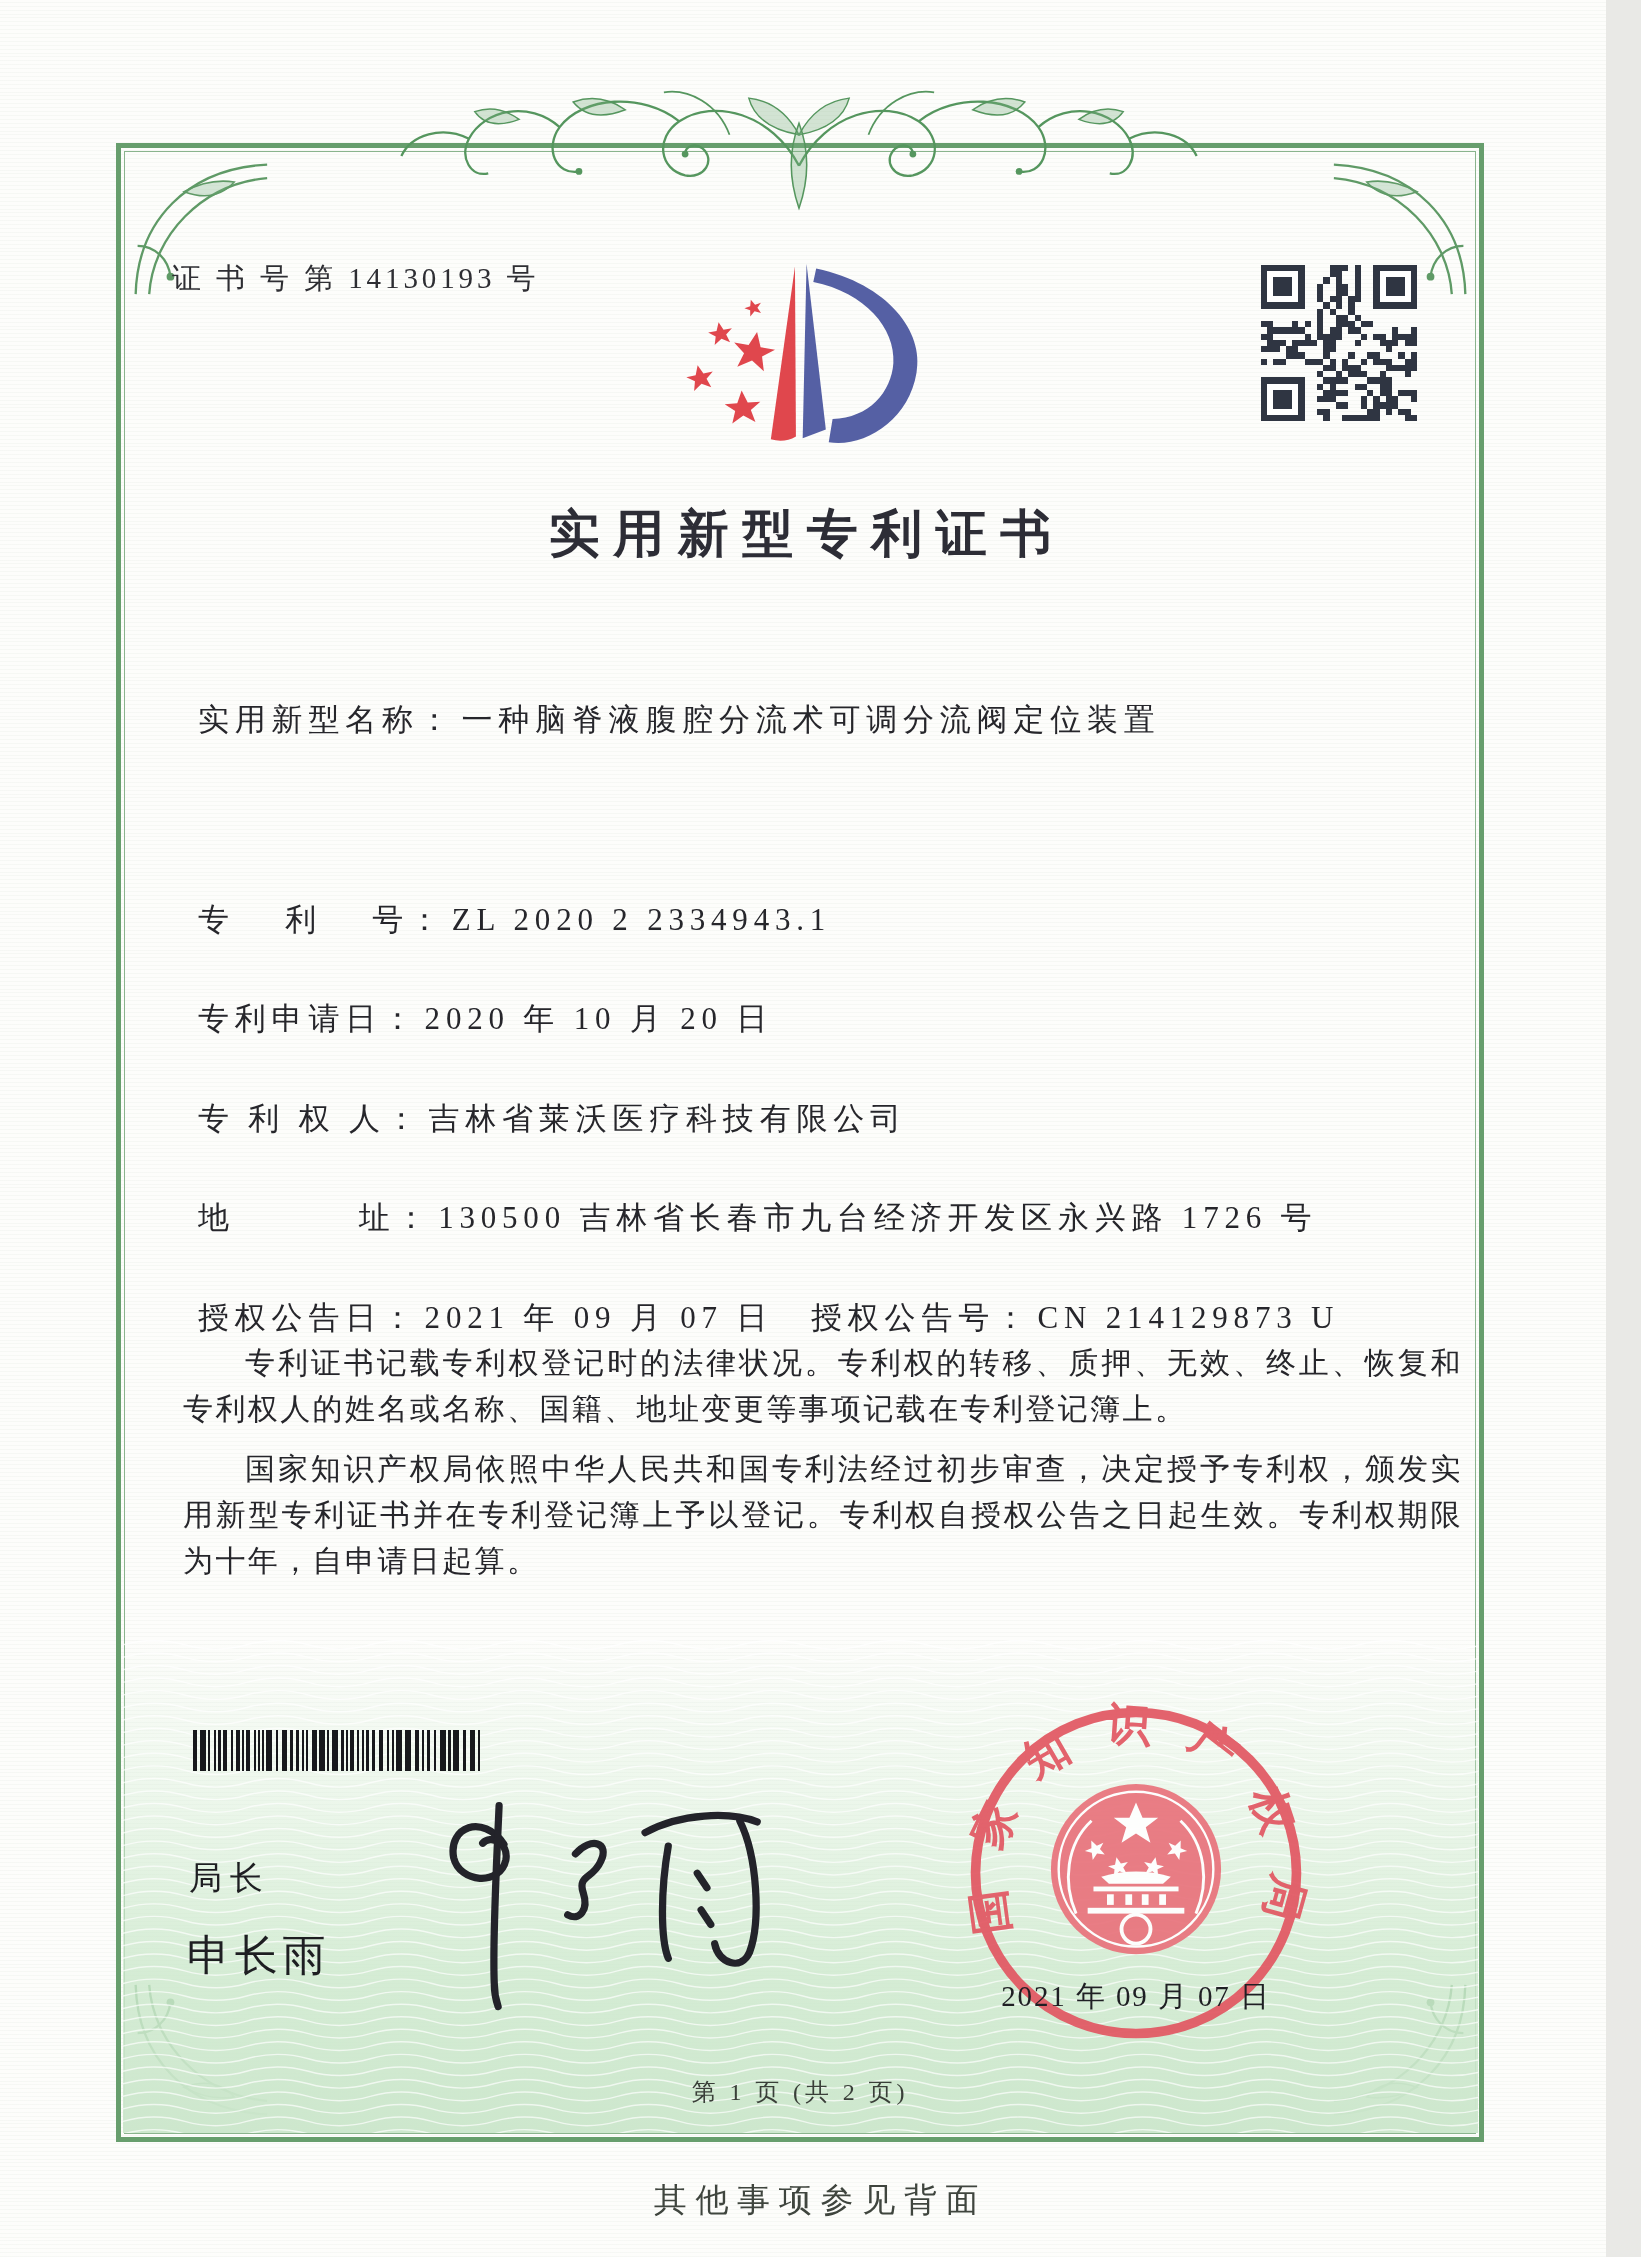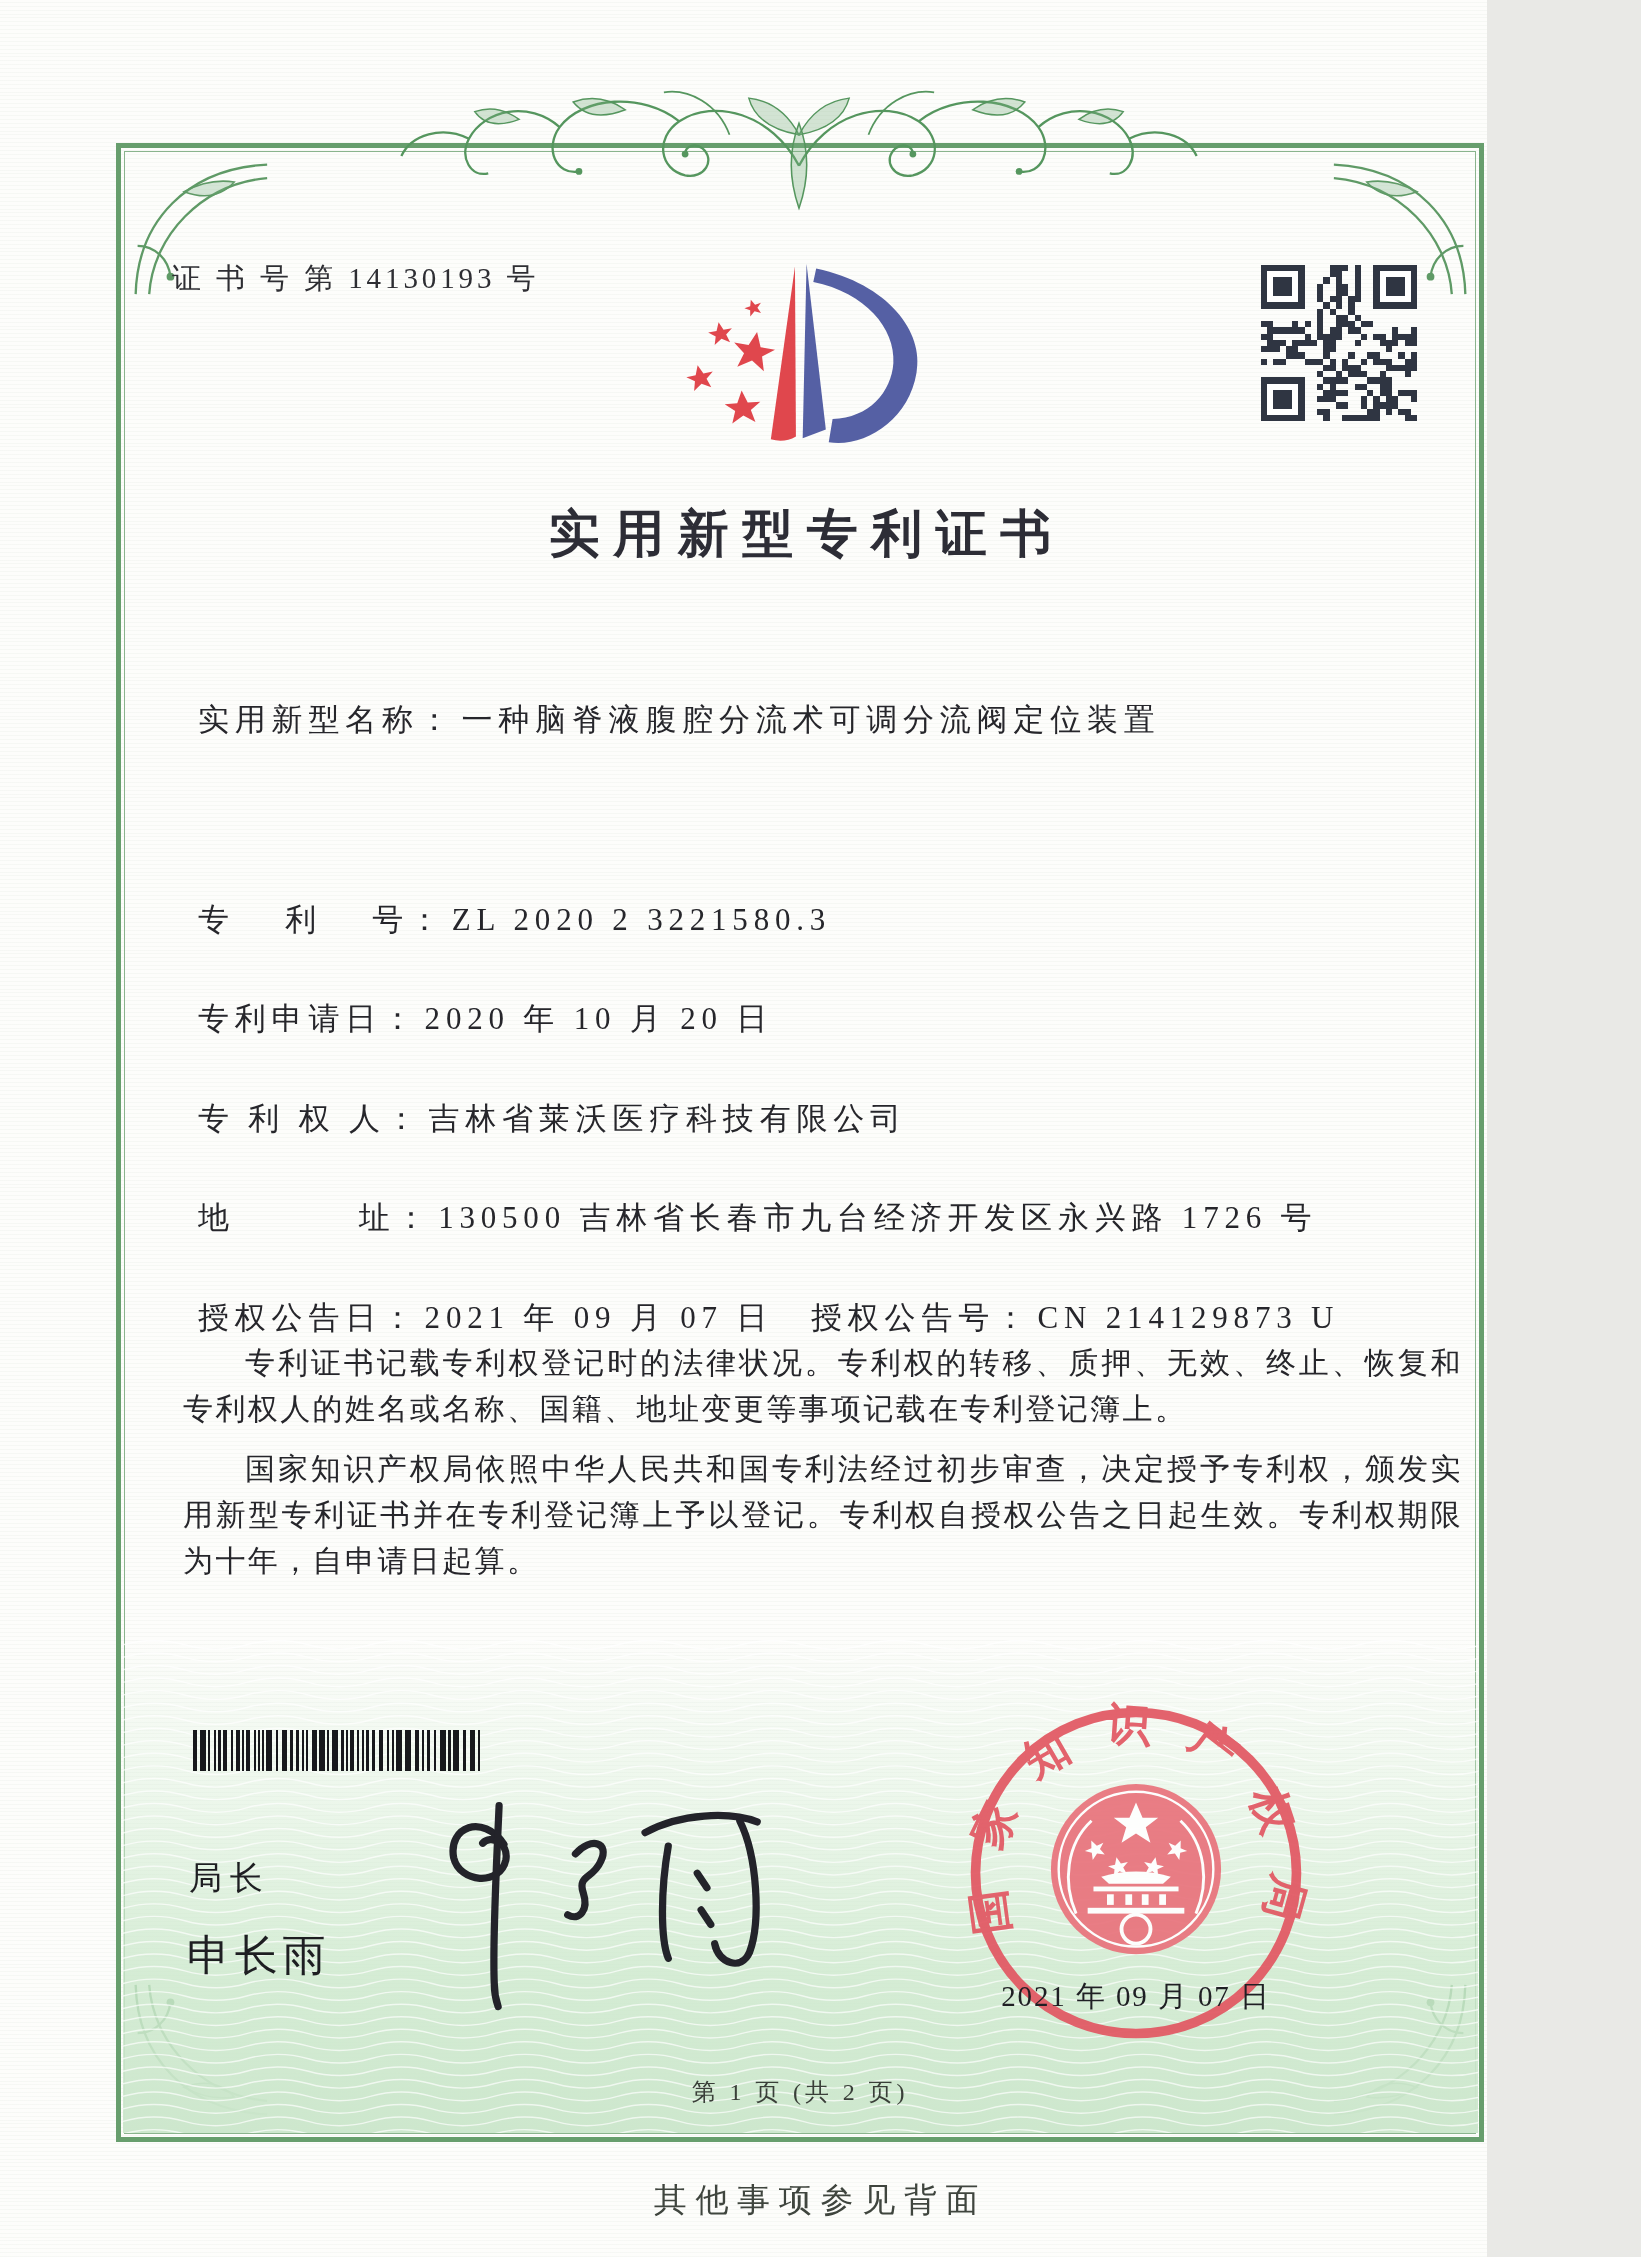--- a/index.html
+++ b/index.html
@@ -1,16 +1,16 @@
 <!DOCTYPE html>
 <html><head>
 <meta charset="utf-8">
 <style>
   html,body{margin:0;padding:0;background:#e9e9e6;}
-  .page{position:relative;width:1487px;height:2257px;background:#fdfdfb;overflow:hidden;
+  .page{position:relative;width:1606px;height:2257px;background:#fdfdfb;overflow:hidden;
         font-family:"Liberation Serif","DejaVu Serif",serif;color:#26262b;
         background-image:repeating-linear-gradient(0deg,rgba(185,200,185,.10) 0 1px,rgba(255,255,255,0) 1px 3.9px);}
   
   .frame{position:absolute;left:116px;top:143px;width:1368px;height:1999px;
          border:5.8px solid #679e6d;box-sizing:border-box;}
   .frame-inner{position:absolute;left:2.9px;top:2.9px;right:2.9px;bottom:2.9px;border:1.9px solid #8ab48d;}
   
   .top-orn{position:absolute;left:384px;top:42px;width:830px;height:203px;}
   .corner-orn{position:absolute;width:145px;height:145px;}
   .orn-tl{left:126px;top:153px;}
@@ -327,21 +327,21 @@
         <rect x="12.96" y="129.60000000000002" width="19.44" height="19.44"></rect>
       </g>
     </svg>
 
   <h1 class="title">实用新型专利证书</h1>
 
   <div class="frow" style="top:699px">
     <span class="flabel">实用新型名称：</span><span class="fvalue">一种脑脊液腹腔分流术可调分流阀定位装置</span>
   </div>
   <div class="frow" style="top:899px">
-    <span class="flabel">专　 利　 号：</span><span class="fvalue">ZL 2020 2 3221580.3</span>
+    <span class="flabel">专　 利　 号：</span><span class="fvalue">ZL 2020 2 2334943.1</span>
   </div>
   <div class="frow" style="top:998px">
     <span class="flabel">专利申请日：</span><span class="fvalue">2020 年 10 月 20 日</span>
   </div>
   <div class="frow" style="top:1098px">
     <span class="flabel">专 利 权 人：</span><span class="fvalue">吉林省莱沃医疗科技有限公司</span>
   </div>
   <div class="frow" style="top:1197px">
     <span class="flabel">地　　　  址：</span><span class="fvalue">130500 吉林省长春市九台经济开发区永兴路 1726 号</span>
   </div>

